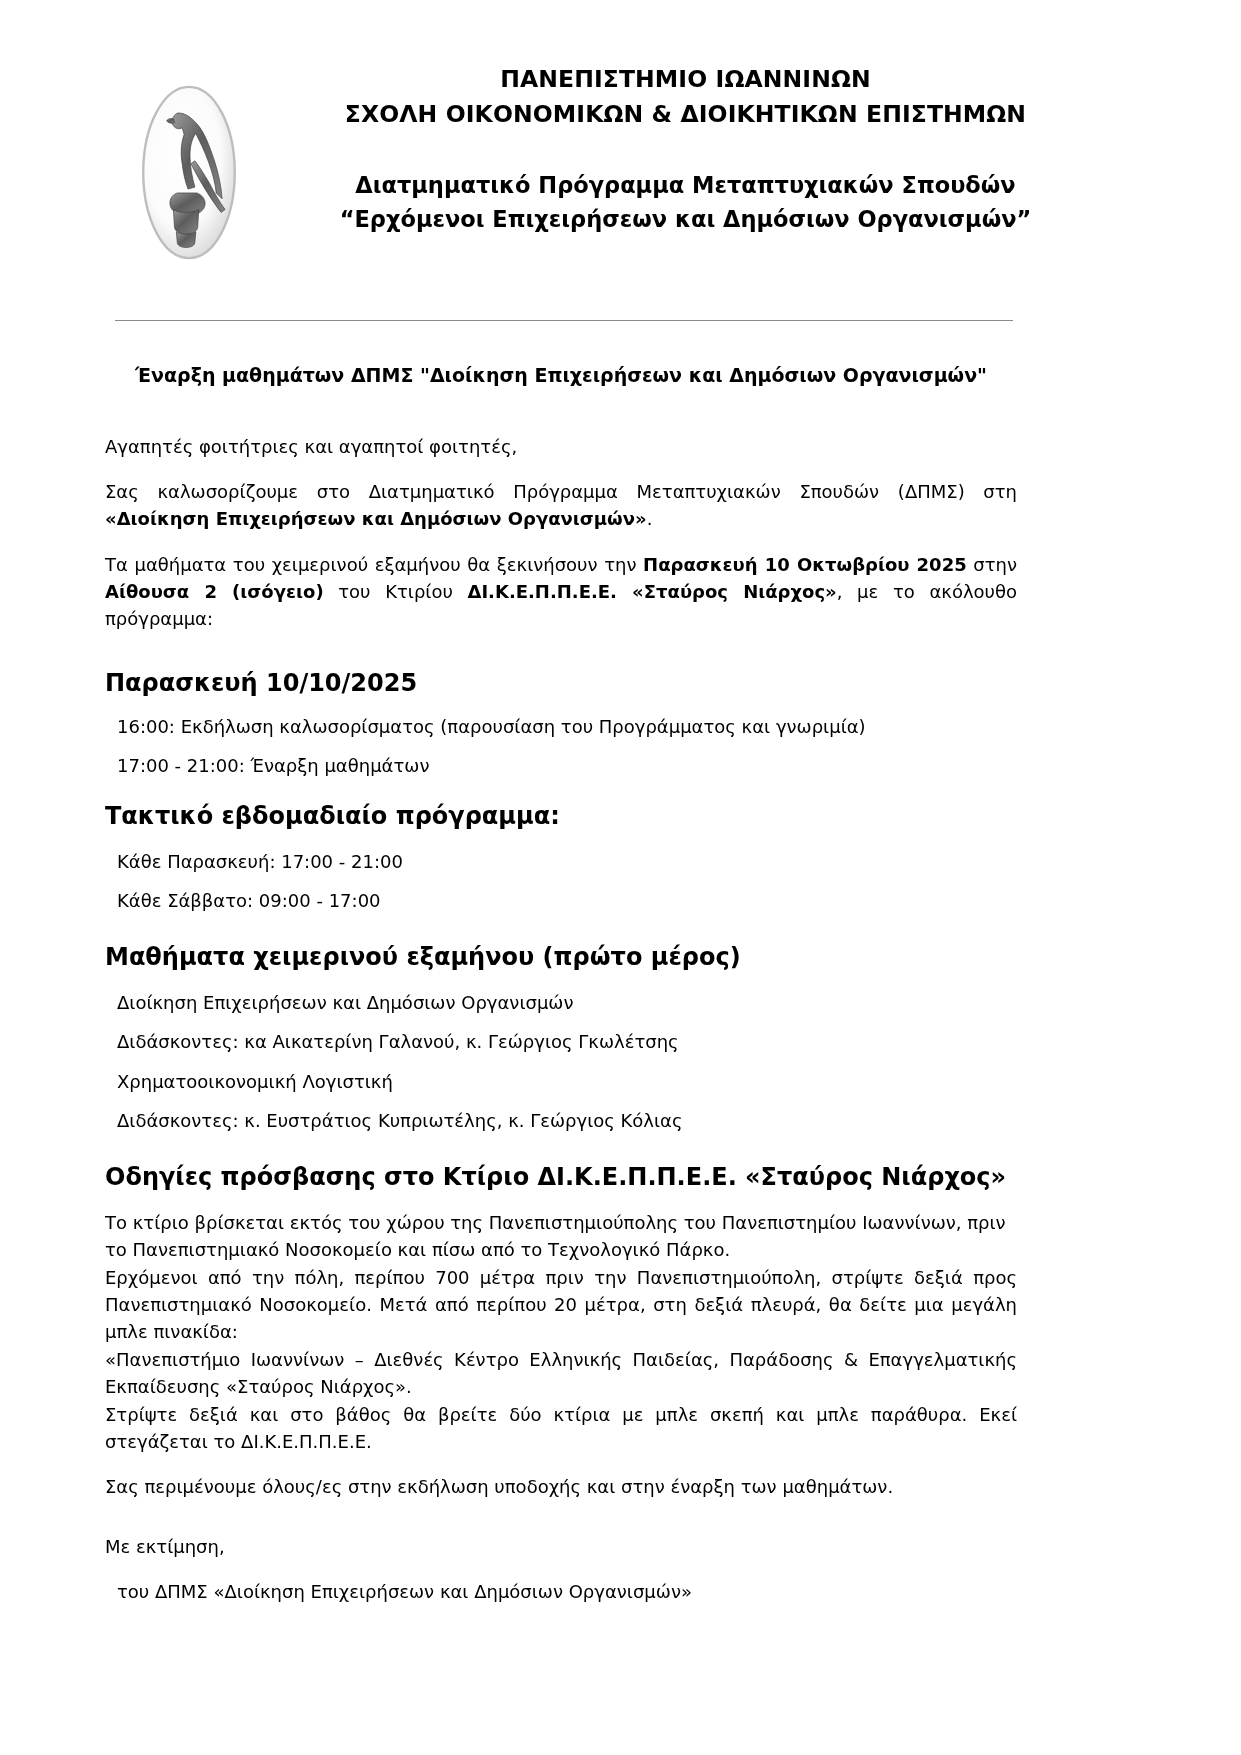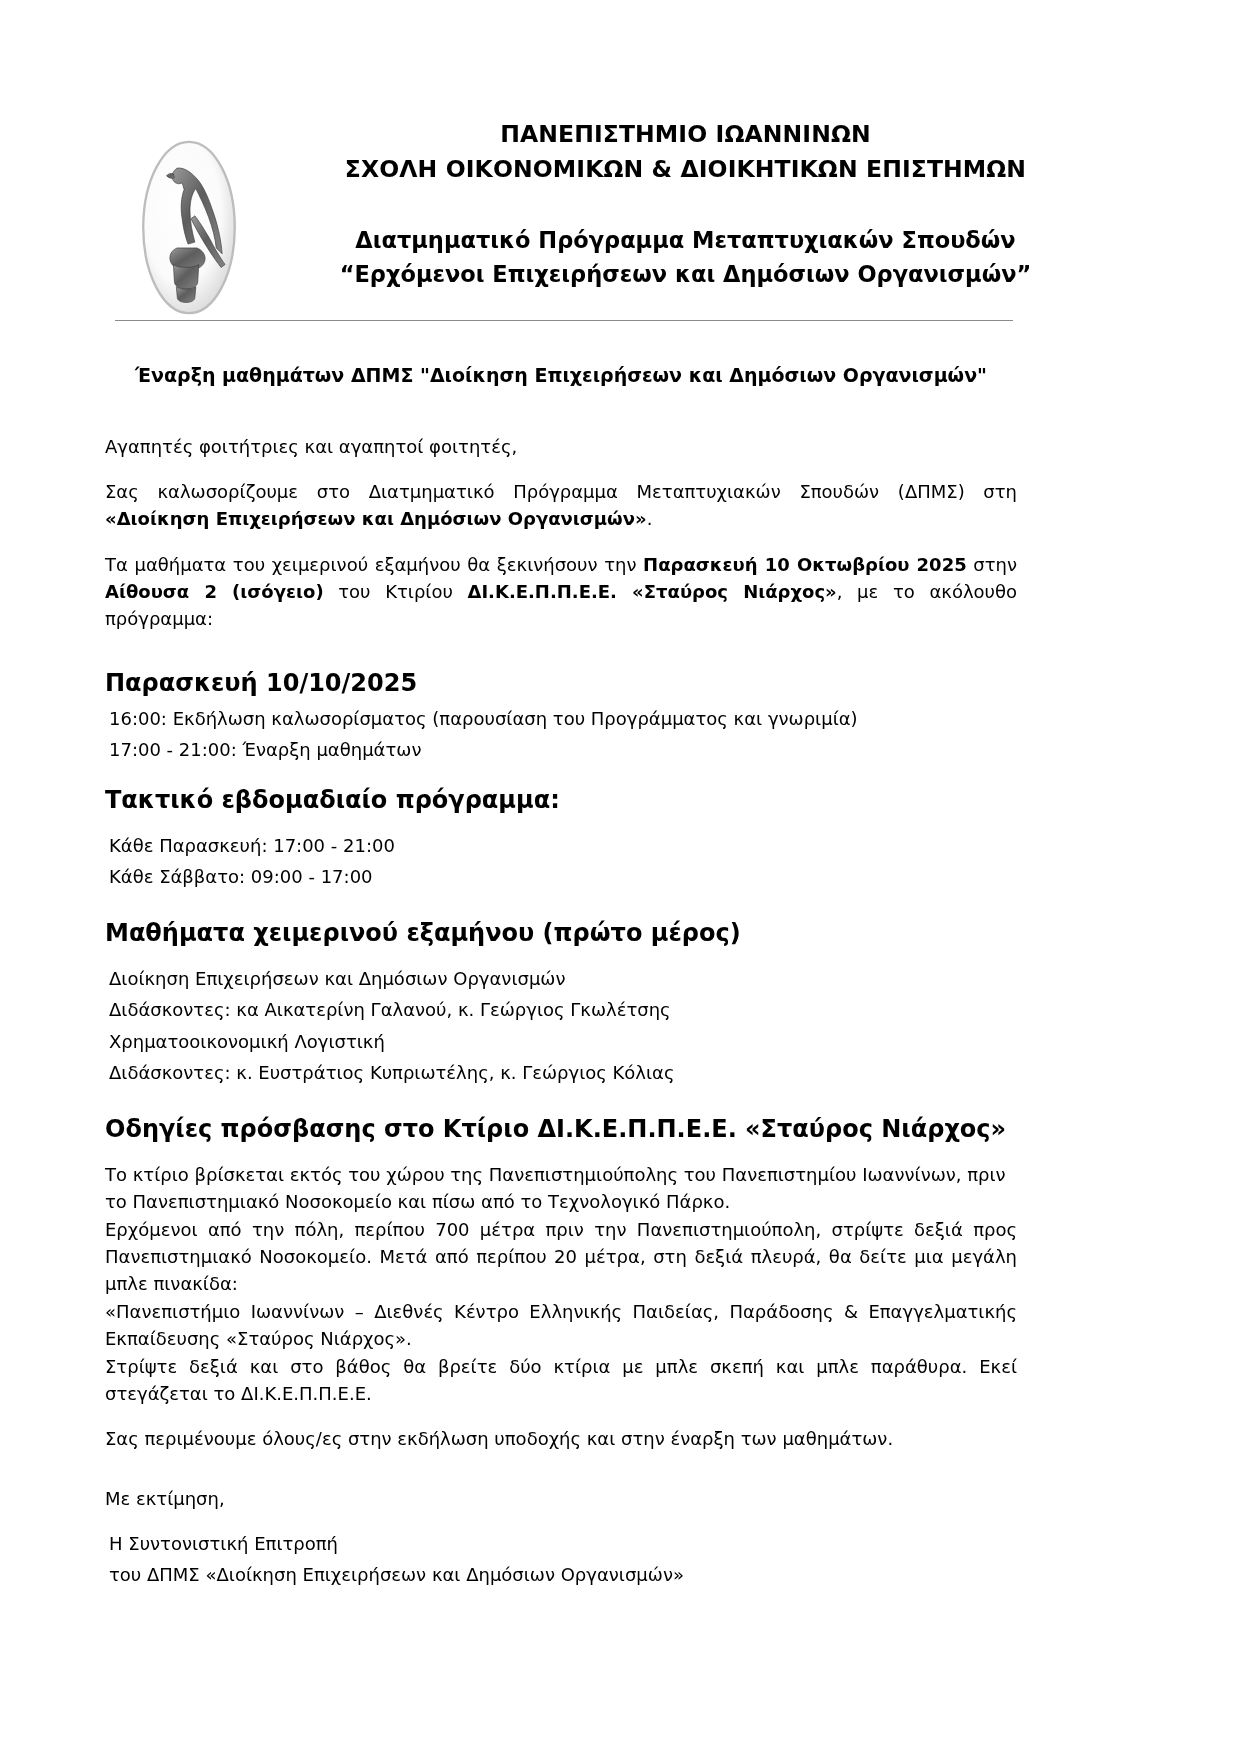--- a/index.html
+++ b/index.html
@@ -26,21 +26,21 @@
   .header {
     position: absolute;
     left: 0;
     top: 0;
     width: 1241px;
     padding: 0;
   }
   .header-inner {
     display: flex;
     align-items: flex-start;
-    padding: 117px 120px 0 130px;
+    padding: 62px 120px 0 130px;
     gap: 6px;
   }
   .logo-wrap {
     flex: 0 0 auto;
     width: 120px;
     margin-right: 22px;
     padding-top: 18px;
   }
   .logo-svg {
     display: block;
@@ -114,21 +114,21 @@
     margin-top: 10px;
     margin-bottom: 14px;
   }
   .sec-head.spaced-lg {
     margin-top: 24px;
     margin-bottom: 14px;
   }
   .line {
     font-size: 18px;
     line-height: 1.53;
-    margin: 4px;
+    margin: 12px;
     white-space: pre-wrap;
   }
   .blocklines {
     margin: 0 0 18px 0;
   }
   .gap-sm { height: 14px; }
   b, strong { font-weight: bold; }
 </style>
 </head>
 <body>
@@ -228,19 +228,18 @@
     <p class="para" style="margin-bottom:0;">«Πανεπιστήμιο Ιωαννίνων – Διεθνές Κέντρο Ελληνικής Παιδείας, Παράδοσης &amp; Επαγγελματικής Εκπαίδευσης «Σταύρος Νιάρχος».</p>
     <p class="para">Στρίψτε δεξιά και στο βάθος θα βρείτε δύο κτίρια με μπλε σκεπή και μπλε παράθυρα. Εκεί στεγάζεται το ΔΙ.Κ.Ε.Π.Π.Ε.Ε.</p>
 
     <p class="para">Σας περιμένουμε όλους/ες στην εκδήλωση υποδοχής και στην έναρξη των μαθημάτων.</p>
 
     <div class="gap-sm"></div>
 
     <p class="para left">Με εκτίμηση,</p>
 
     <div class="blocklines">
-      <p class="line">Η Συντονιστική Επιτροπή</p>
       <p class="line">του ΔΠΜΣ «Διοίκηση Επιχειρήσεων και Δημόσιων Οργανισμών»</p>
     </div>
 
   </div>
 
 </div>
 
 </body></html>

